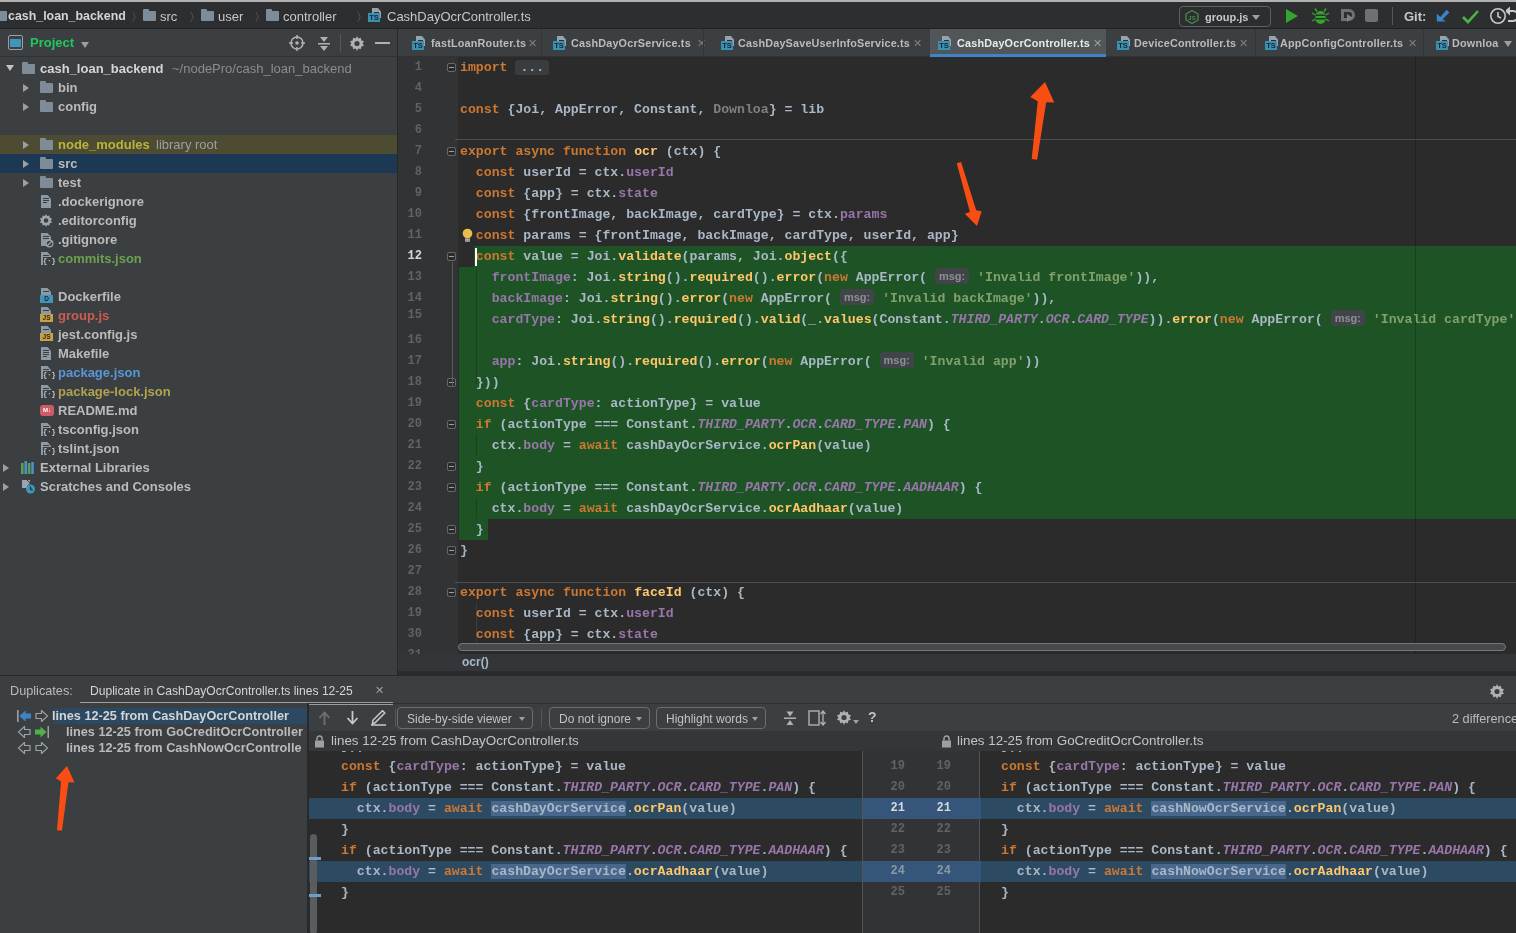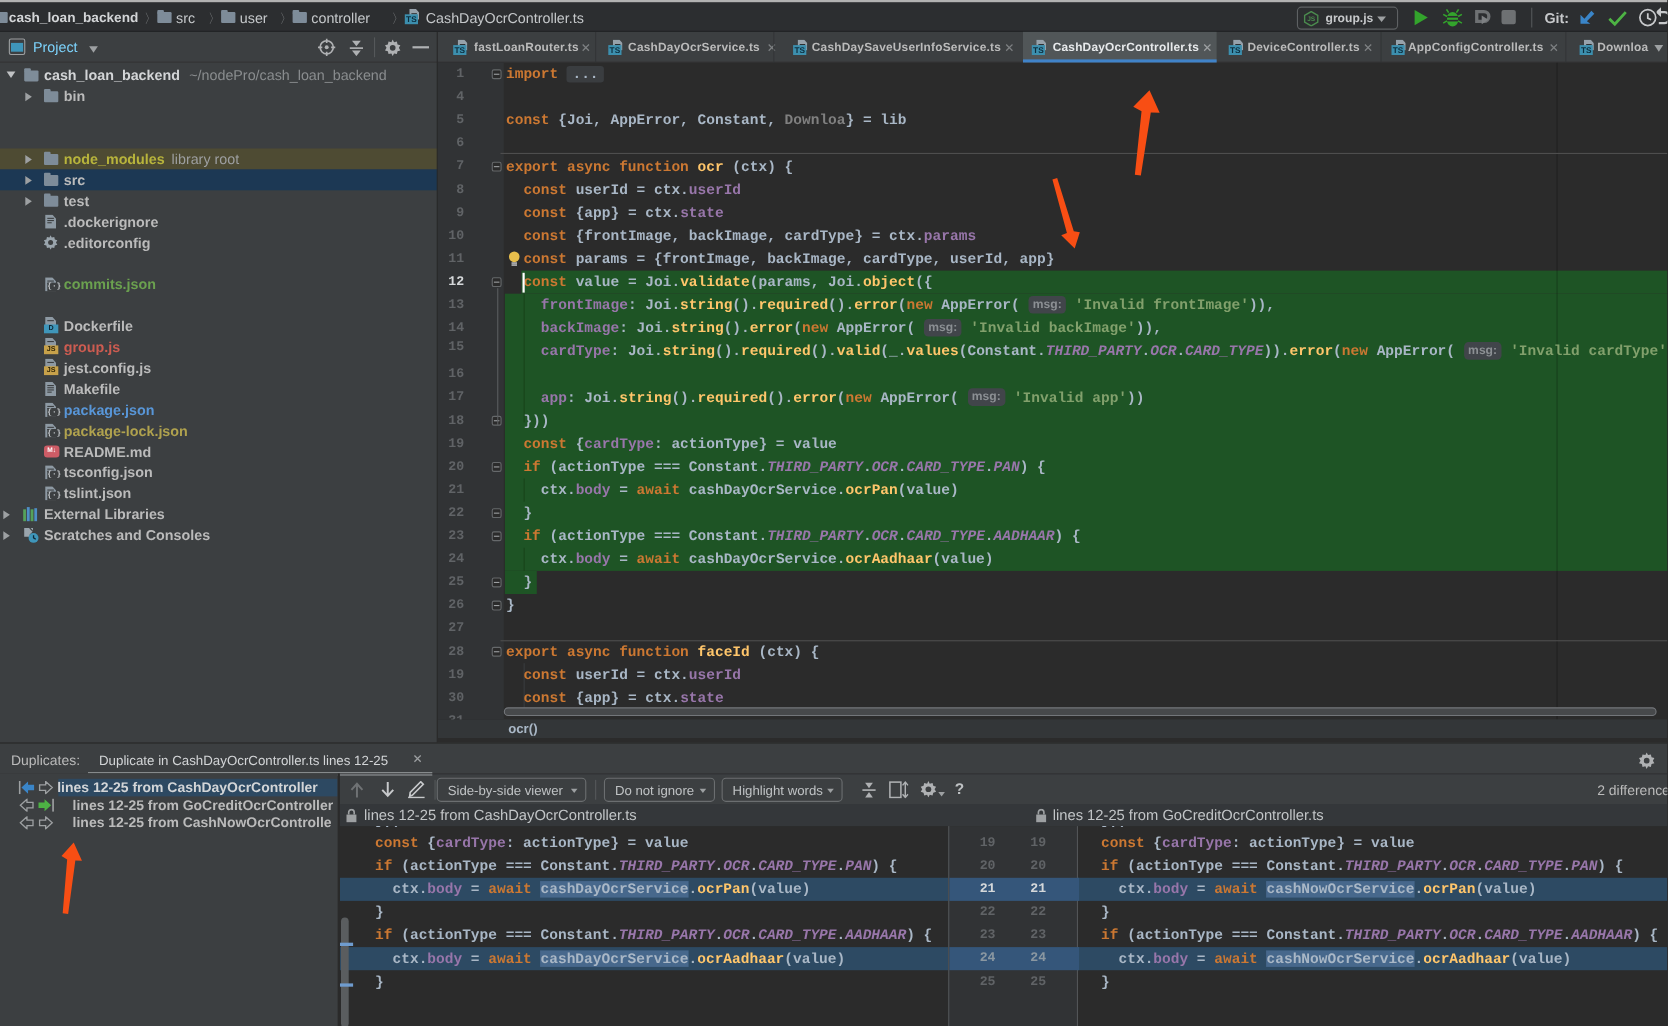--- a/index.html
+++ b/index.html
@@ -2,21 +2,21 @@
 <html><head>
 <meta charset="utf-8">
 <style>
 *{margin:0;padding:0;box-sizing:border-box}
 html,body{width:1516px;height:933px;overflow:hidden;background:#2b2b2b;font-family:"Liberation Sans",sans-serif}
 .abs{position:absolute}
 #app{position:relative;width:1516px;height:933px;background:#2b2b2b;overflow:hidden}
 .m{font:bold 13.2px/21px "Liberation Mono",monospace;white-space:pre;color:#a9b7c6}
 .k{color:#cc7832}.f{color:#ffc66b}.p{color:#9876aa}.s{color:#82a06c}.nu{color:#6897bb}.gr{color:#808080}
 .hint{display:inline-block;background:#41454a;color:#8c9094;border-radius:4px;font:bold 11px/14px "Liberation Sans",sans-serif;padding:1px 4px;vertical-align:1px}
-.ui{font-weight:normal;font-size:13px;color:#7dd3fc}
+.ui{font-weight:bold;font-size:13px;color:#22c55e}
 
 #topbar{left:0;top:0;width:1516px;height:29px;background:#2c2e30;border-top:2px solid #b2b2b2;border-bottom:1px solid #202224}
 .crumb{position:absolute;top:7px;height:16px;font-weight:bold;font-size:13px;color:#c5c8ca;white-space:nowrap}
 .sep{position:absolute;top:7px;color:#6f7274;font-size:12px;font-weight:normal}
 
 .fold{position:absolute;width:13px;height:10px;background:#7e8c99;border-radius:1px}
 .fold:before{content:"";position:absolute;left:0;top:-2px;width:6px;height:3px;background:#7e8c99;border-radius:1px 1px 0 0}
 
 .tsic{position:absolute;width:14px;height:14px}
 .tsic .pg{position:absolute;left:4px;top:0;width:9px;height:10px;background:#97a2ab;clip-path:polygon(0 0,66% 0,100% 34%,100% 100%,0 100%)}
@@ -220,20 +220,25 @@
       <div class="chevd" style="left:6px;top:6px"></div>
         <div class="fold" style="left:22px;top:5px"></div>
       <span class="tt" style="left:40px;color:#d3d5d7">cash_loan_backend</span>
       <span class="tt" style="left:172px;font-weight:normal;color:#8a8d8f">~/nodePro/cash_loan_backend</span>
     </div>
     <div class="trow" style="top:21px">
         <div class="chev" style="left:23px;top:6px"></div>
         <div class="fold" style="left:40px;top:5px"></div>
         <span class="tt" style="left:58px">bin</span>
       </div>
+    <div class="trow" style="top:40px">
+        <div class="chev" style="left:23px;top:6px"></div>
+        <div class="fold" style="left:40px;top:5px"></div>
+        <span class="tt" style="left:58px">config</span>
+      </div>
     <div class="trow" style="top:78px;background:#4e4b33">
         <div class="chev" style="left:23px;top:6px"></div>
         <div class="fold" style="left:40px;top:5px"></div>
         <span class="tt" style="left:58px;color:#b8b43c">node_modules</span>
         <span class="tt" style="left:156px;font-weight:normal;color:#9d9fa1">library root</span>
       </div>
     <div class="trow" style="top:97px;background:#1c3854">
         <div class="chev" style="left:23px;top:6px"></div>
         <div class="fold" style="left:40px;top:5px"></div>
         <span class="tt" style="left:58px">src</span>
@@ -250,20 +255,31 @@
           <i style="top:7px;width:4px"></i>
         </div>
         <span class="tt" style="left:58px">.dockerignore</span>
       </div>
     <div class="trow" style="top:154px">
       <svg style="position:absolute;left:39px;top:2px" width="14" height="14" viewBox="0 0 16 16">
           <path d="M8 1 L9.2 3.4 L11.8 2.8 L12.4 5.4 L15 6.2 L13.6 8.5 L15 10.8 L12.4 11.6 L11.8 14.2 L9.2 13.6 L8 16 L6.8 13.6 L4.2 14.2 L3.6 11.6 L1 10.8 L2.4 8.5 L1 6.2 L3.6 5.4 L4.2 2.8 L6.8 3.4 Z" fill="#9aa5ad"></path>
           <circle cx="8" cy="8.5" r="2.6" fill="#3c3f41"></circle>
         </svg>
       <span class="tt" style="left:58px">.editorconfig</span>
+      </div>
+    <div class="trow" style="top:173px">
+        <div class="pgic" style="left:41px;top:3px">
+          <i style="top:3px"></i>
+          <i style="top:5px"></i>
+        </div>
+      <svg style="position:absolute;left:45px;top:9px" width="9" height="9" viewBox="0 0 9 9">
+          <circle cx="4.5" cy="4.5" r="3.4" fill="#3c3f41" stroke="#9aa5ad" stroke-width="1.2"></circle>
+          <line x1="2" y1="7" x2="7" y2="2" stroke="#9aa5ad" stroke-width="1.2"></line>
+        </svg>
+      <span class="tt" style="left:58px">.gitignore</span>
       </div>
     <div class="trow" style="top:192px">
         <div class="pgic" style="left:41px;top:3px">
           <i style="top:3px"></i>
           <i style="top:5px"></i>
         </div>
         <span style="position:absolute;left:43px;top:8px;font:bold 7px/8px 'Liberation Mono';color:#c8cccf;background:#3c3f41">{·}</span>
         <span class="tt" style="left:58px;color:#6ba14f">commits.json</span>
       </div>
     <div class="trow" style="top:230px">

